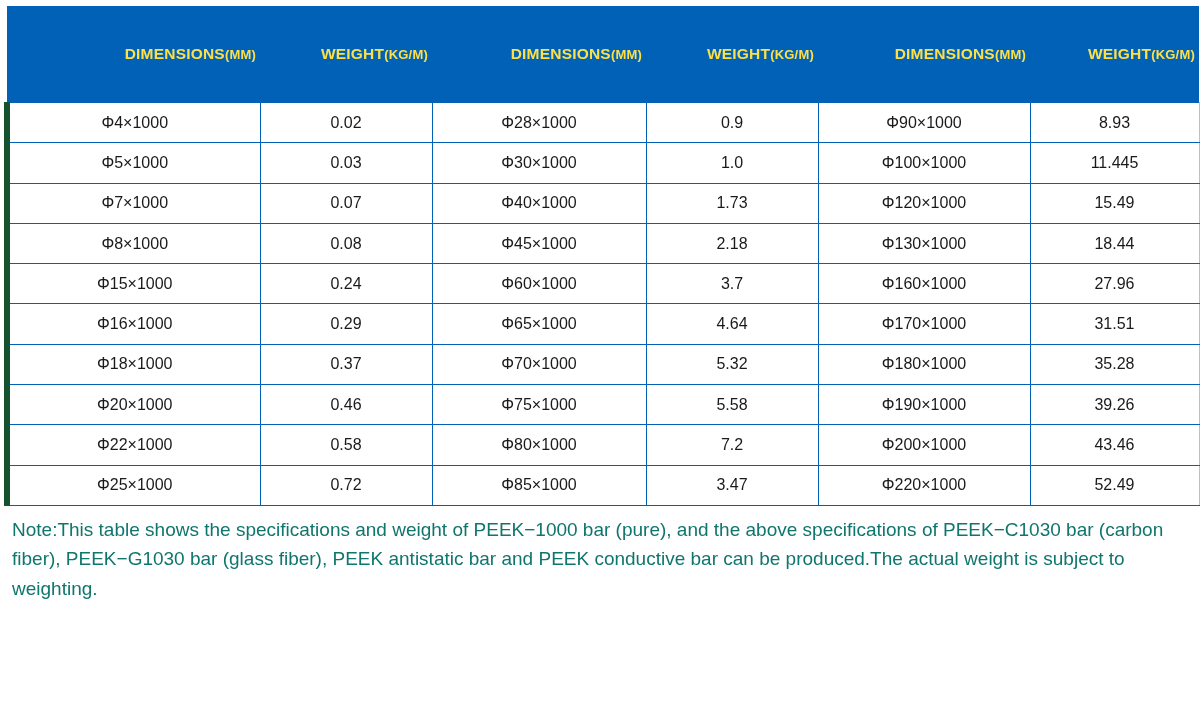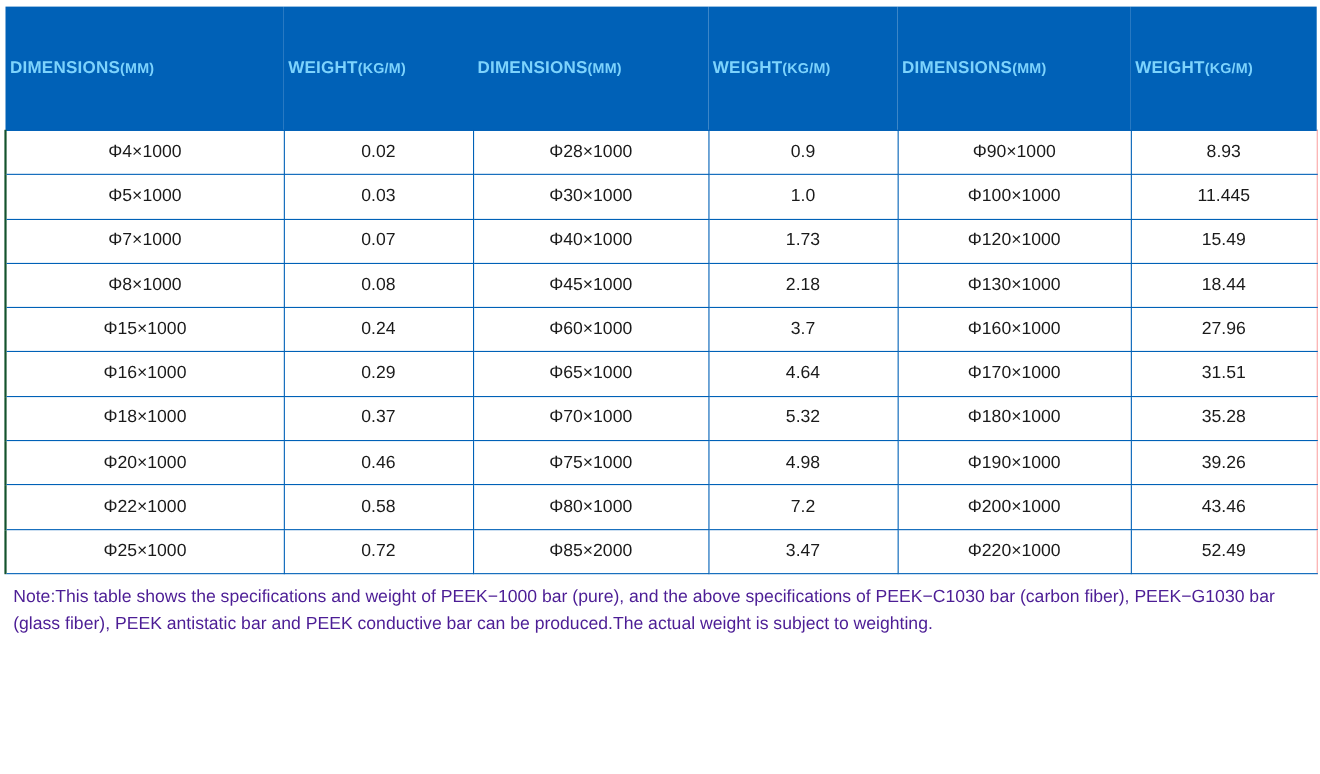--- a/index.html
+++ b/index.html
@@ -29,27 +29,27 @@
   }
   table.spec-table col.c0 { width: 253px; }
   table.spec-table col.c1 { width: 172px; }
   table.spec-table col.c2 { width: 214px; }
   table.spec-table col.c3 { width: 172px; }
   table.spec-table col.c4 { width: 212px; }
   table.spec-table col.c5 { width: 169px; }
 
   thead th {
     background: #0061b7;
-    color: #7dd3fc;
+    color: #fde047;
     font-size: 15.5px;
     font-weight: bold;
     letter-spacing: 0.2px;
-    height: 112px;
+    height: 96px;
     padding: 0 4px;
-    text-align: left;
+    text-align: right;
     vertical-align: middle;
     border: none;
   }
   thead th .hdr-main {
     display: inline;
   }
   thead th .hdr-unit {
     font-size: 13px;
     font-weight: bold;
   }
@@ -57,30 +57,30 @@
     border: 1px solid #0061b7;
     height: 39.3px;
     text-align: center;
     vertical-align: middle;
     font-size: 16px;
     color: #1a1a1a;
     background: #ffffff;
     padding: 0 4px;
   }
   tbody tr td:first-child {
-    border-left: 2px solid #14532d;
+    border-left: 6px solid #14532d;
   }
   tbody tr td:last-child {
     border-right: 1px solid #fca5a5;
   }
   .note {
     margin: 9px 6px 0 8px;
-    font-size: 16px;
+    font-size: 19px;
     line-height: 1.55;
-    color: #4c1d95;
+    color: #0f766e;
   }
 </style>
 </head>
 <body>
 
 <div class="page">
 
   <table class="spec-table">
     <colgroup>
       <col class="c0">
@@ -154,36 +154,36 @@
           <td>0.37</td>
           <td>Φ70×1000</td>
           <td>5.32</td>
           <td>Φ180×1000</td>
           <td>35.28</td>
         </tr>
         <tr>
           <td>Φ20×1000</td>
           <td>0.46</td>
           <td>Φ75×1000</td>
-          <td>4.98</td>
+          <td>5.58</td>
           <td>Φ190×1000</td>
           <td>39.26</td>
         </tr>
         <tr>
           <td>Φ22×1000</td>
           <td>0.58</td>
           <td>Φ80×1000</td>
           <td>7.2</td>
           <td>Φ200×1000</td>
           <td>43.46</td>
         </tr>
         <tr>
           <td>Φ25×1000</td>
           <td>0.72</td>
-          <td>Φ85×2000</td>
+          <td>Φ85×1000</td>
           <td>3.47</td>
           <td>Φ220×1000</td>
           <td>52.49</td>
         </tr>
       </tbody>
   </table>
 
   <p class="note">Note:This table shows the specifications and weight of PEEK−1000 bar (pure), and the above specifications of PEEK−C1030 bar (carbon fiber), PEEK−G1030 bar (glass fiber), PEEK antistatic bar and PEEK conductive bar can be produced.The actual weight is subject to weighting.</p>
 
 </div>

